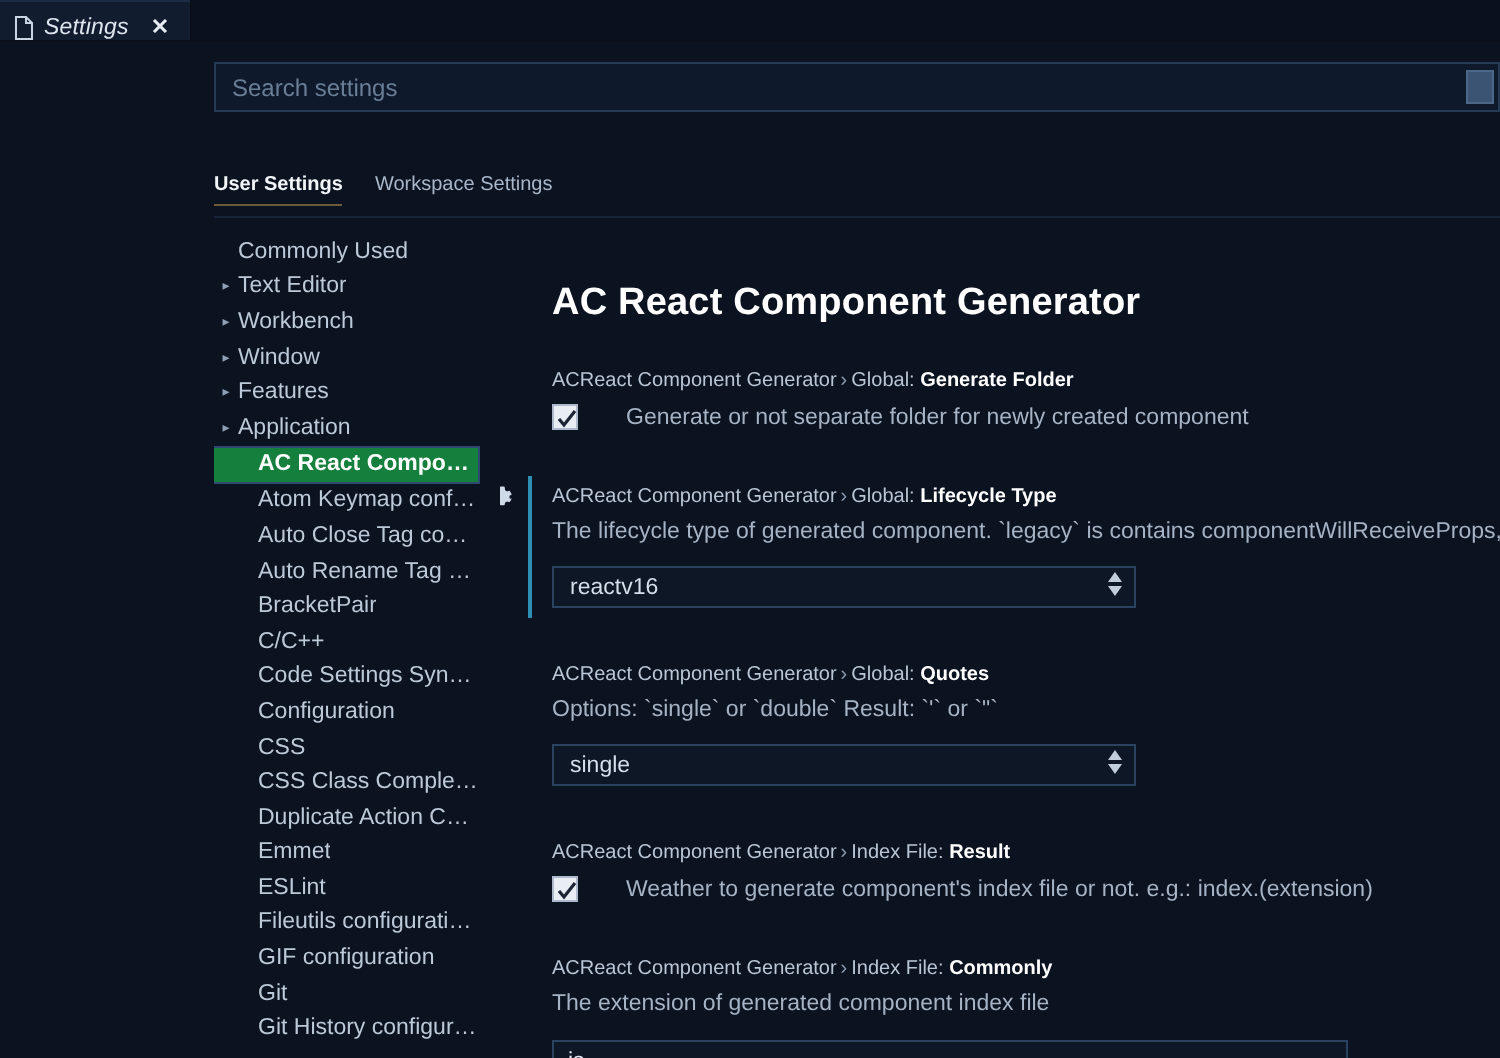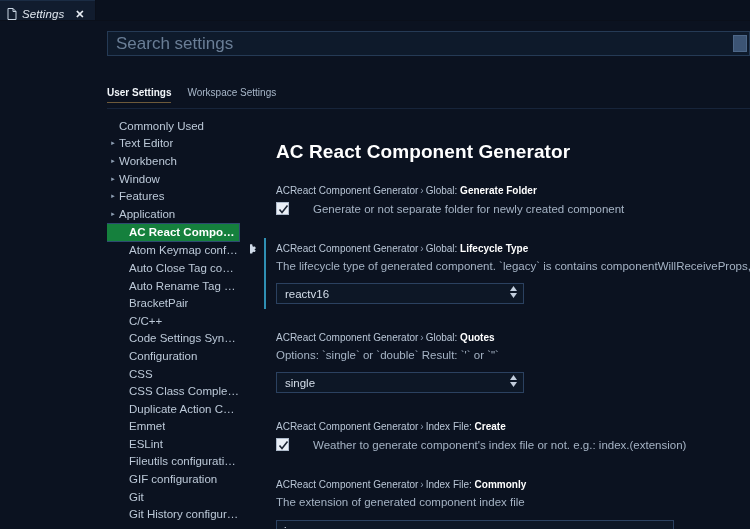--- a/index.html
+++ b/index.html
@@ -52,21 +52,21 @@
   
   .search-row {
     position: absolute; top: 10px; left: 107px; right: 0; height: 25px;
   }
   .search-input {
     width: 100%; height: 25px;
     background: #0e1a2b;
     border: 1px solid #253a55;
     color: #c8d3e0;
     font-family: "Liberation Sans", sans-serif;
-    font-size: 17px;
+    font-size: 12px;
     padding: 0 8px;
     outline: none;
   }
   .search-input::placeholder { color: #6a7e96; }
   .search-clear {
     position: absolute; right: 3px; top: 4px;
     width: 14px; height: 17px;
     background: #3c5474;
     border: 1px solid #4d6788;
   }
@@ -153,21 +153,21 @@
   .desc.wrap { white-space: normal; width: 520px; }
   .cb-line { display: flex; align-items: center; gap: 24px; margin-top: 3px; }
   .checkbox {
     width: 13px; height: 13px; flex: 0 0 13px;
     background: #e9eef5; border: 1px solid #aebacb;
     position: relative; cursor: pointer;
   }
   .checkbox svg { position: absolute; left: 1px; top: 1px; }
   .cb-label { font-size: 11.5px; color: #a5b3c4; white-space: nowrap; }
 
-  .select-wrap { position: relative; width: 248px; margin-top: 9px; }
+  .select-wrap { position: relative; width: 292px; margin-top: 9px; }
   .select-box {
     width: 100%; height: 21px;
     background: #0d1726; border: 1px solid #2b4160;
     color: #d5dfeb; font-size: 11.5px;
     display: flex; align-items: center; padding: 0 8px;
     cursor: pointer;
   }
   .select-arrows {
     position: absolute; right: 7px; top: 3px;
     display: flex; flex-direction: column; gap: 2px; align-items: center;
@@ -360,21 +360,21 @@
               <path d="M3.5 5 L0 0 H7 Z" fill="#c3cedd"></path>
             </svg>
         </span>
       </div>
     </div>
 
     <div class="sp-26"></div>
 
     <div class="setting">
       <div class="key"><span>ACReact Component Generator</span><span class="sep">›</span><span>Index File:</span>
-        <b>Create</b>
+        <b>Result</b>
       </div>
       <div class="cb-line">
         <span class="checkbox">
           <svg width="11" height="11" viewBox="0 0 11 11">
               <path d="M1.5 5.5 L4 8.5 L9.5 1.5" fill="none" stroke="#1b2433" stroke-width="1.6"></path>
             </svg>
         </span>
         <span class="cb-label">Weather to generate component's index file or not. e.g.: index.(extension)</span>
       </div>
     </div>

